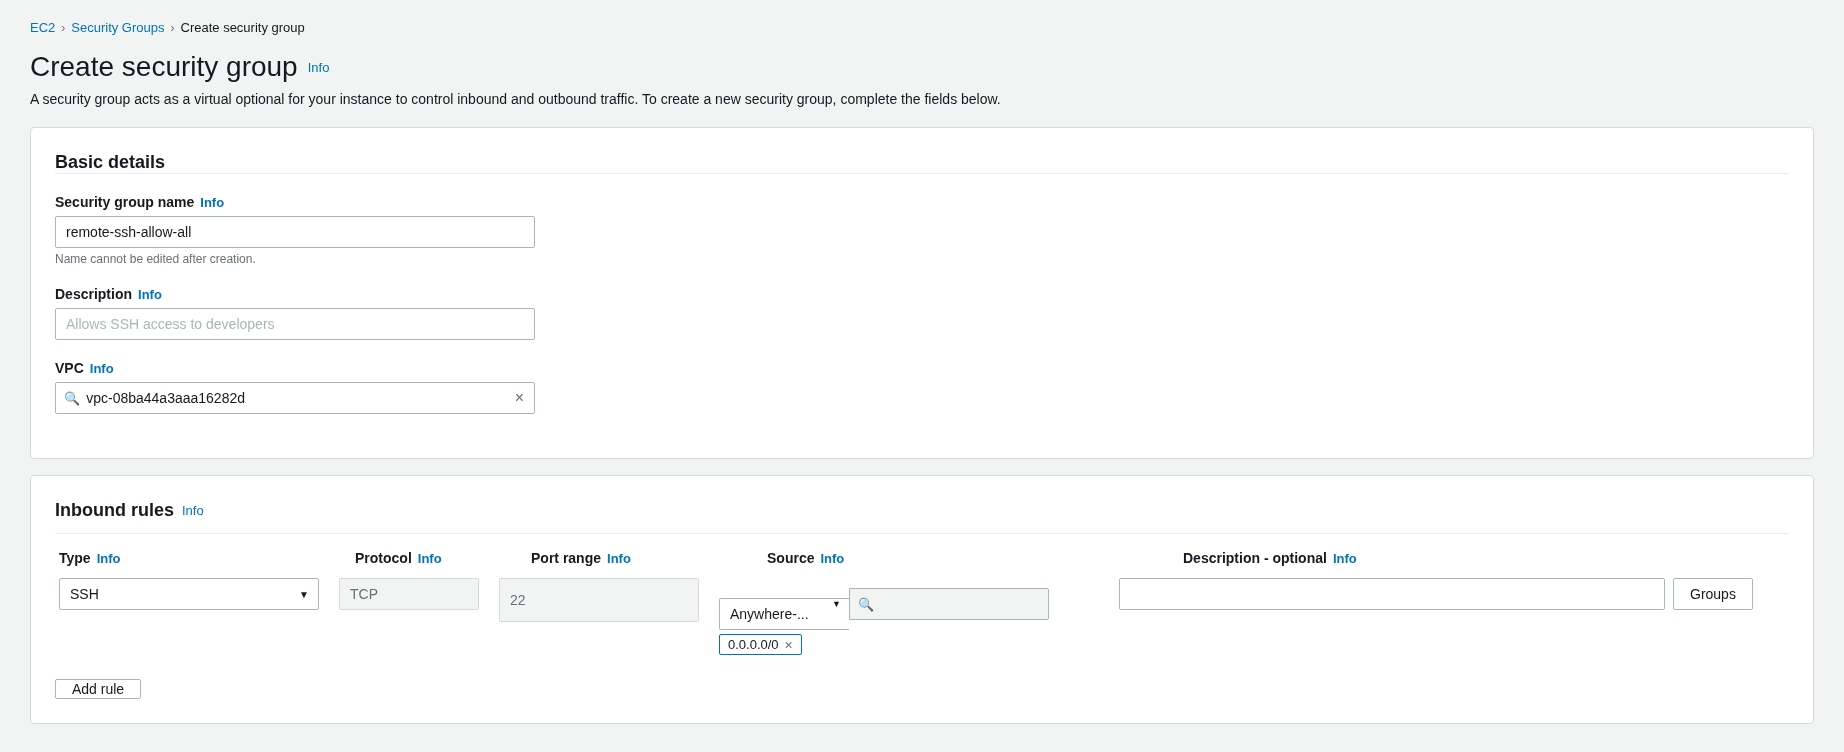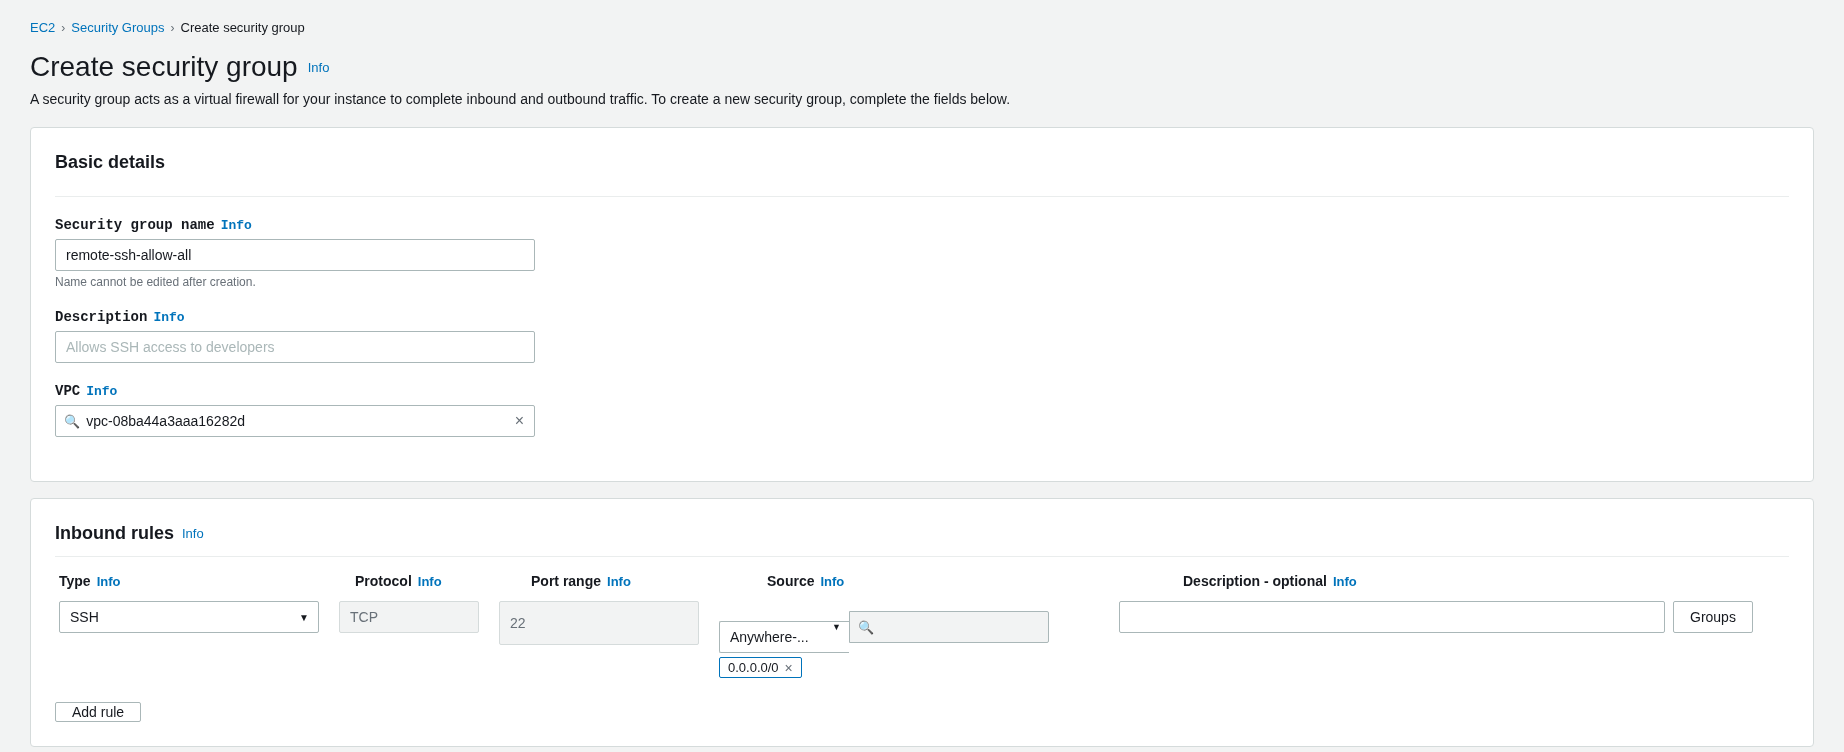--- a/index.html
+++ b/index.html
@@ -62,35 +62,34 @@
       border: 1px solid #d5dbdb;
       border-radius: 4px;
       padding: 24px;
       margin-bottom: 16px;
     }
     .card-title {
       font-size: 18px;
       font-weight: 600;
       color: #16191f;
       margin-bottom: 20px;
-      padding-bottom: 23px;
+      padding-bottom: 0;
       border-bottom: 1px solid #eaeded;
     }
     .form-group {
       margin-bottom: 20px;
     }
     .form-label {
       display: flex;
       align-items: flex-end;
       gap: 6px;
       font-size: 14px;
       font-weight: 700;
       color: #16191f;
       margin-bottom: 6px;
-      font-family: Liberation Mono, monospace;
     }
     .form-hint {
       font-size: 12px;
       color: #687078;
       margin-top: 4px;
     }
     .form-input {
       width: 480px;
       height: 32px;
       border: 1px solid #aab7b8;
@@ -339,21 +338,21 @@
     <span class="separator">›</span>
     <a>Security Groups</a>
     <span class="separator">›</span>
     <span class="current">Create security group</span>
   </div>
 
   <div class="page-header">
     <h1 class="page-title">Create security group</h1>
     <a class="info-link">Info</a>
   </div>
-  <p class="page-description">A security group acts as a virtual firewall for your instance to complete inbound and outbound traffic. To create a new security group, complete the fields below.</p>
+  <p class="page-description">A security group acts as a virtual optional for your instance to control inbound and outbound traffic. To create a new security group, complete the fields below.</p>
 
   <div class="card">
     <div class="card-title">Basic details</div>
 
     <div class="form-group">
       <div class="form-label">
         <span>Security group name</span>
         <a class="info-link">Info</a>
       </div>
       <input class="form-input" type="text" value="remote-ssh-allow-all" style="">

